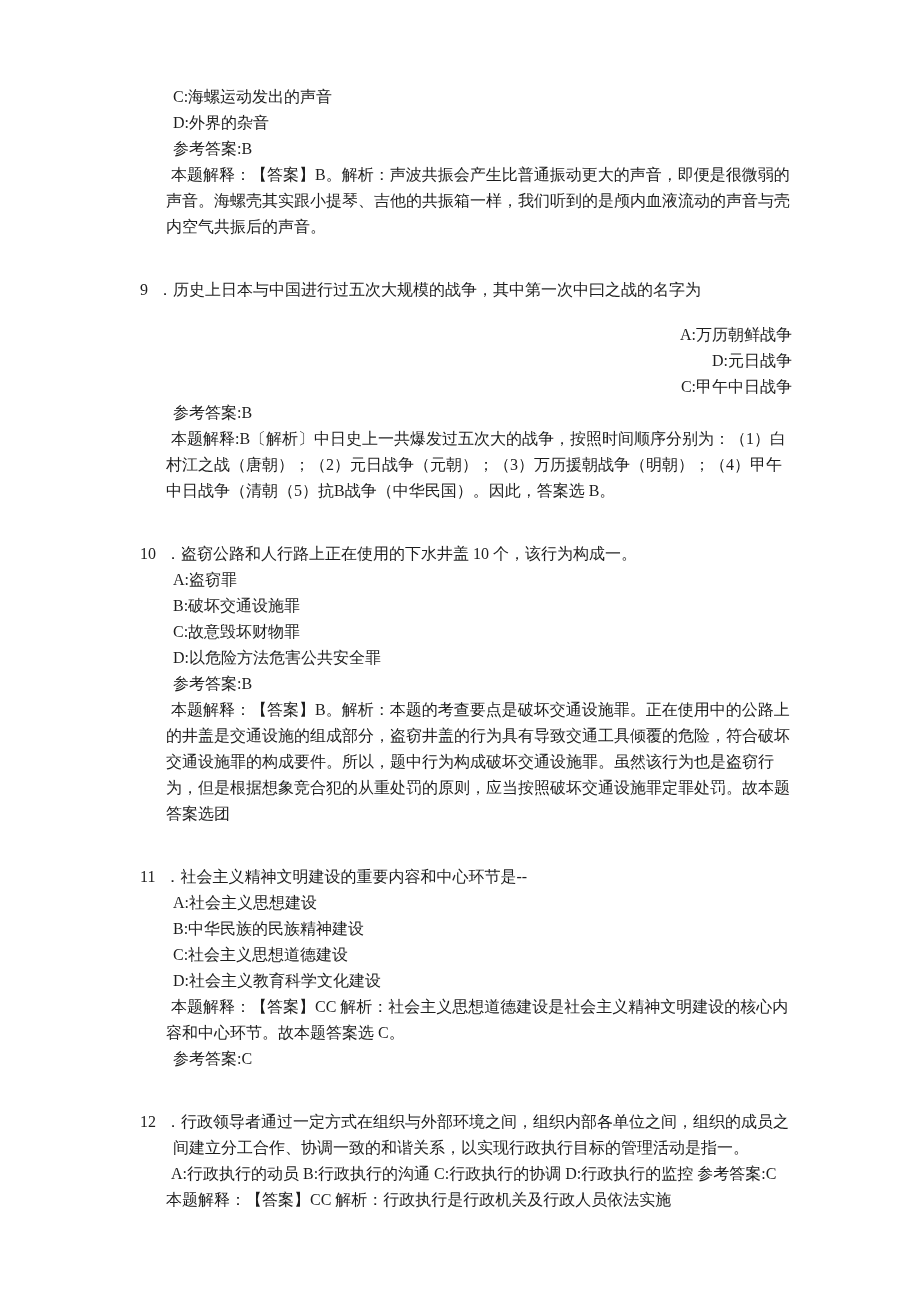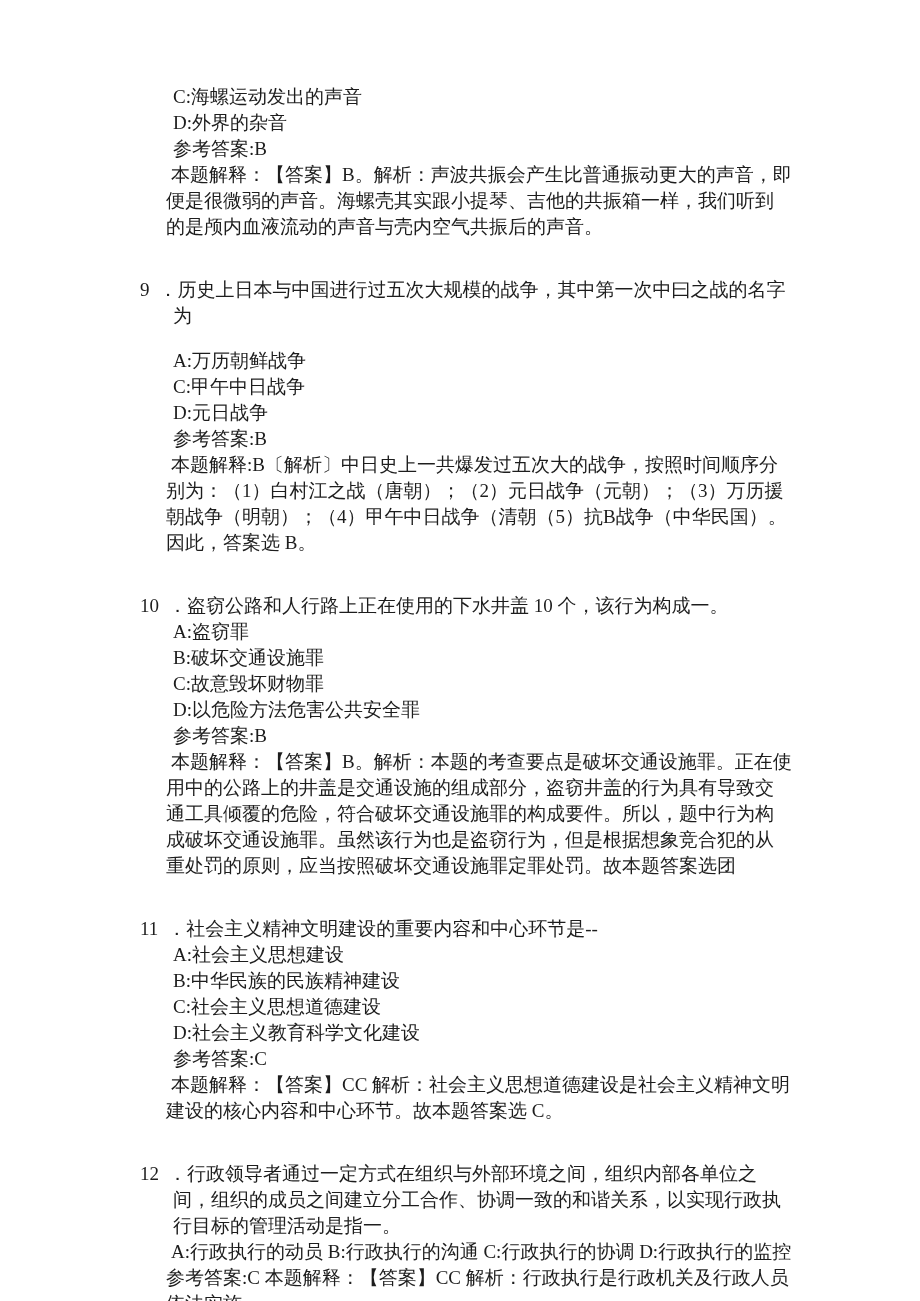--- a/index.html
+++ b/index.html
@@ -8,54 +8,54 @@
     width: 920px;
     font-family: "Liberation Serif", "DejaVu Serif", serif;
   }
   .page {
     width: 920px;
     height: 1301px;
     background: #ffffff;
     color: #1d1d1d;
     padding: 84px 128px 30px 140px;
     overflow: hidden;
-    font-size: 19px;
+    font-size: 16px;
     line-height: 26px;
     word-break: break-all;
     overflow-wrap: break-word;
   }
   .question { margin-top: 37px; }
   .question.continuation { margin-top: 0; }
   .stem {
     padding-left: 33px;
     text-indent: -33px;
   }
   .qnum { margin-right: 9px; }
   .indented { margin-left: 33px; }
   .explanation { text-indent: 5px; margin-left: 26px; }
-  .options.gap { margin-top: 19px; }
+  .options.gap { margin-top: 19px; text-align: right; }
 </style>
 </head>
 <body>
 
 <div class="page">
 
   <section class="question continuation">
     <p class="indented">C:海螺运动发出的声音</p>
     <p class="indented">D:外界的杂音</p>
     <p class="indented">参考答案:B</p>
     <p class="indented explanation">本题解释：【答案】B。解析：声波共振会产生比普通振动更大的声音，即便是很微弱的声音。海螺壳其实跟小提琴、吉他的共振箱一样，我们听到的是颅内血液流动的声音与壳内空气共振后的声音。</p>
   </section>
 
   <section class="question">
     <p class="stem"><span class="qnum">9</span><span>．历史上日本与中国进行过五次大规模的战争，其中第一次中曰之战的名字为</span></p>
     <div class="options gap">
       <p class="indented">A:万历朝鲜战争</p>
+      <p class="indented">D:元日战争</p>
       <p class="indented">C:甲午中日战争</p>
-      <p class="indented">D:元日战争</p>
     </div>
     <p class="indented">参考答案:B</p>
     <p class="indented explanation">本题解释:B〔解析〕中日史上一共爆发过五次大的战争，按照时间顺序分别为：（1）白村江之战（唐朝）；（2）元日战争（元朝）；（3）万历援朝战争（明朝）；（4）甲午中日战争（清朝（5）抗B战争（中华民国）。因此，答案选 B。</p>
   </section>
 
   <section class="question">
     <p class="stem"><span class="qnum">10</span><span>．盗窃公路和人行路上正在使用的下水井盖 10 个，该行为构成一。</span></p>
     <div class="options">
       <p class="indented">A:盗窃罪</p>
       <p class="indented">B:破坏交通设施罪</p>
@@ -67,22 +67,22 @@
   </section>
 
   <section class="question">
     <p class="stem"><span class="qnum">11</span><span>．社会主义精神文明建设的重要内容和中心环节是--</span></p>
     <div class="options">
       <p class="indented">A:社会主义思想建设</p>
       <p class="indented">B:中华民族的民族精神建设</p>
       <p class="indented">C:社会主义思想道德建设</p>
       <p class="indented">D:社会主义教育科学文化建设</p>
     </div>
+    <p class="indented explanation">本题解释：【答案】CC 解析：社会主义思想道德建设是社会主义精神文明建设的核心内容和中心环节。故本题答案选 C。</p>
     <p class="indented">参考答案:C</p>
-    <p class="indented explanation">本题解释：【答案】CC 解析：社会主义思想道德建设是社会主义精神文明建设的核心内容和中心环节。故本题答案选 C。</p>
   </section>
 
   <section class="question">
     <p class="stem"><span class="qnum">12</span><span>．行政领导者通过一定方式在组织与外部环境之间，组织内部各单位之间，组织的成员之间建立分工合作、协调一致的和谐关系，以实现行政执行目标的管理活动是指一。</span></p>
     <p class="indented explanation">A:行政执行的动员 B:行政执行的沟通 C:行政执行的协调 D:行政执行的监控 参考答案:C 本题解释：【答案】CC 解析：行政执行是行政机关及行政人员依法实施</p>
   </section>
 
 </div>
 
 </body></html>

